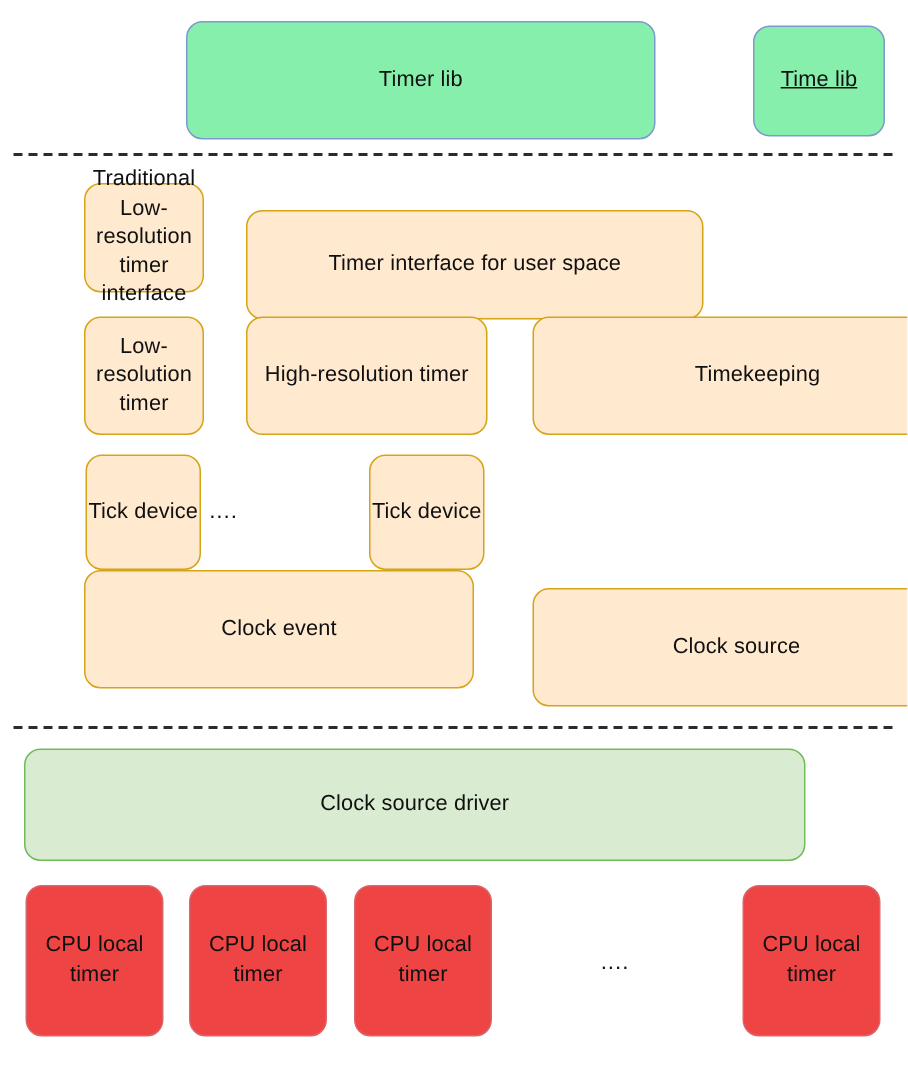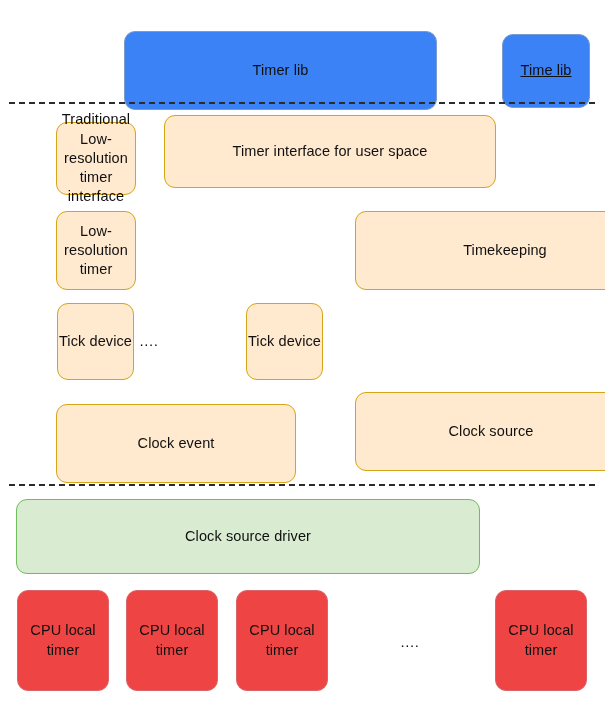--- a/index.html
+++ b/index.html
@@ -28,23 +28,22 @@
     border-style: solid;
     border-width: 1.6px;
     border-radius: 11px;
     font-size: 14.5px;
     line-height: 1.33;
     color: #101010;
     letter-spacing: 0.1px;
     white-space: pre-line;
   }
   .blue {
-    background: #3b82f6;
+    background: #86efac;
     border-color: #7a9bcc;
-    margin-top: 17px;
   }
   .orange {
     background: #ffe9cf;
     border-color: #d6a419;
     margin-left: 40px;
   }
   .green {
     background: #d9ecd2;
     border-color: #72bb5a;
   }
@@ -75,40 +74,41 @@
 <div id="canvas">
 
   <div class="node blue" style="left:124px; top:14px; width:313px; height:79px;">Timer lib</div>
 
   <div class="node blue" style="left:502px; top:17px; width:88px; height:74px;text-decoration:underline;">Time lib</div>
 
   <div class="divider" style="left:9px; top:102px; width:586px;"></div>
 
   <div class="node orange overflow-node" style="left:16px; top:122px; width:80px; height:73px;">Traditional Low-resolution timer interface</div>
 
-  <div class="node orange" style="left:124px; top:115px; width:332px; height:73px;">Timer interface for user space</div>
+  <div class="node orange" style="left:124px; top:140px; width:305px; height:73px;">Timer interface for user space</div>
 
   <div class="node orange" style="left:16px; top:211px; width:80px; height:79px;">Low-resolution timer</div>
 
+  <div class="node orange" style="left:124px; top:211px; width:161px; height:79px;">High-resolution timer</div>
 
   <div class="node orange" style="left:315px; top:211px; width:272px; height:79px;padding-left:28px;">Timekeeping</div>
 
   <div class="node orange" style="left:17px; top:303px; width:77px; height:77px;">Tick device</div>
 
   <div class="ellipsis" style="left:124px; top:332px; width:50px;">....</div>
 
   <div class="node orange" style="left:206px; top:303px; width:77px; height:77px;">Tick device</div>
 
-  <div class="node orange" style="left:16px; top:404px; width:240px; height:79px;">Clock event</div>
+  <div class="node orange" style="left:16px; top:380px; width:260px; height:79px;">Clock event</div>
 
   <div class="node orange" style="left:315px; top:392px; width:272px; height:79px;">Clock source</div>
 
   <div class="divider" style="left:9px; top:484px; width:586px;"></div>
 
-  <div class="node green" style="left:16px; top:499px; width:464px; height:75px;">Clock source driver</div>
+  <div class="node green" style="left:16px; top:499px; width:521px; height:75px;">Clock source driver</div>
 
   <div class="node pink" style="left:17px; top:590px; width:92px; height:101px;">CPU local timer</div>
 
   <div class="node pink" style="left:126px; top:590px; width:92px; height:101px;">CPU local timer</div>
 
   <div class="node pink" style="left:236px; top:590px; width:92px; height:101px;">CPU local timer</div>
 
   <div class="ellipsis" style="left:385px; top:633px; width:50px;">....</div>
 
   <div class="node pink" style="left:495px; top:590px; width:92px; height:101px;">CPU local timer</div>

